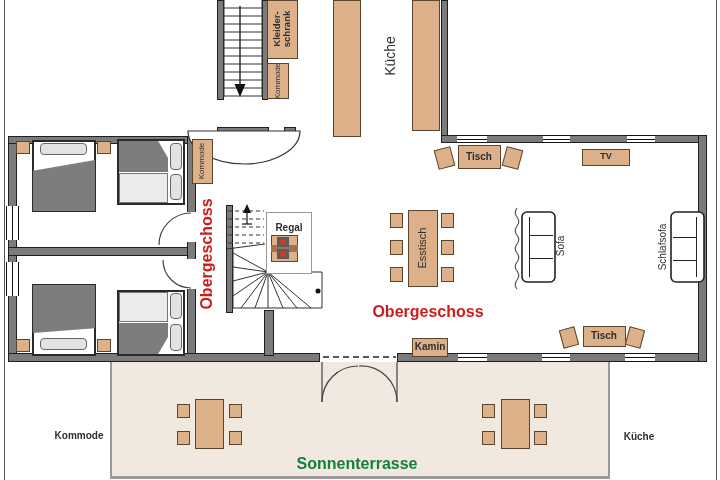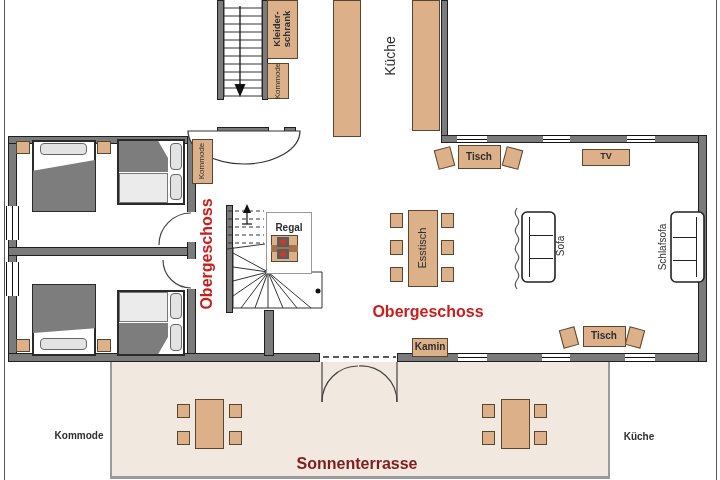--- a/index.html
+++ b/index.html
@@ -220,17 +220,17 @@
   <div class="vlbl red" style="left:207px;top:254px;">Obergeschoss</div>
   <div class="lbl red" style="left:428px;top:312px;">Obergeschoss</div>
   <div class="lbl" style="left:289px;top:228px;">Regal</div>
   <div class="vlbl" style="left:423px;top:248px;font-size:11px;">Esstisch</div>
   <div class="vlbl" style="left:561px;top:246px;">Sofa</div>
   <div class="vlbl" style="left:663px;top:247px;">Schlafsofa</div>
   <div class="lbl" style="left:479px;top:157px;">Tisch</div>
   <div class="lbl" style="left:606px;top:157px;font-size:9px;">TV</div>
   <div class="lbl" style="left:604px;top:336px;">Tisch</div>
   <div class="lbl" style="left:430px;top:347px;">Kamin</div>
-  <div class="lbl" style="left:357px;top:464px;font-size:16px;color:#7f1d1d;">Sonnenterrasse</div>
+  <div class="lbl" style="left:357px;top:464px;font-size:16px;color:#15803d;">Sonnenterrasse</div>
   <div class="lbl" style="left:79px;top:436px;">Kommode</div>
   <div class="lbl" style="left:639px;top:437px;">Küche</div>
 
 </div>
 
 </body></html>

